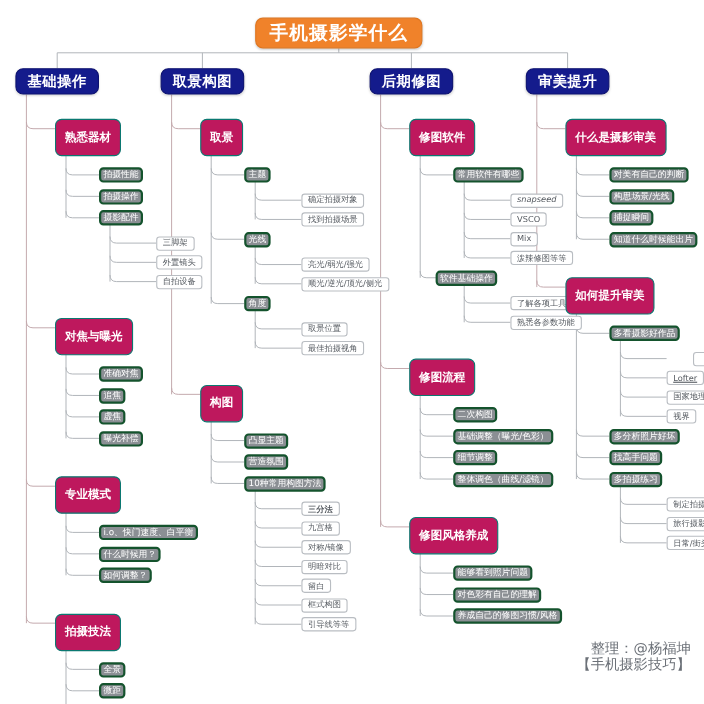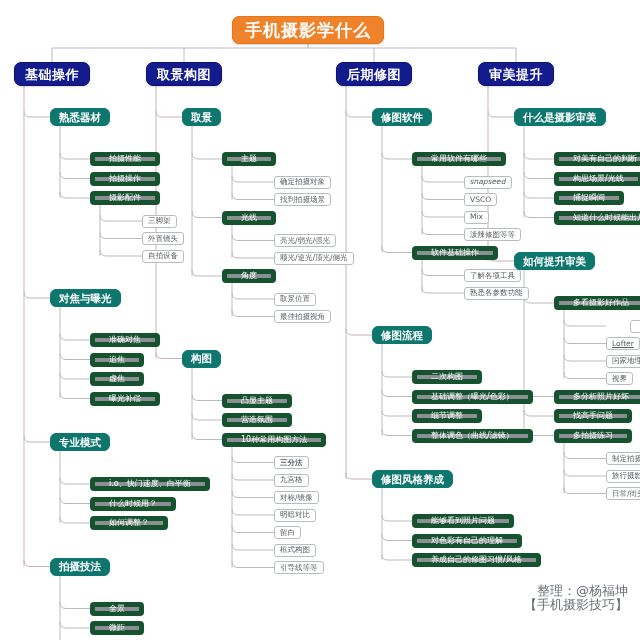--- a/index.html
+++ b/index.html
@@ -58,38 +58,38 @@
     border-radius: 7px;
     font-size: 13px;
     font-weight: bold;
     letter-spacing: .5px;
     height: 24px;
     padding: 0 10px;
     box-shadow: 0 1px 2px rgba(0,0,0,.15);
   }
   
   .lvl2 {
-    background: #0f766e;
+    background: #be185d;
     color: #ffffff;
     border: 1px solid #0b7871;
     border-radius: 6px;
     font-size: 10.5px;
     font-weight: bold;
     height: 18px;
-    padding: 0 8px;
+    padding: 16px 8px;
   }
   
   .lvl3 {
     background: #8b8f94;
     color: #ffffff;
-    border: 5px solid #14532d;
+    border: 2px solid #14532d;
     border-radius: 4px;
     font-size: 8px;
     height: 14px;
-    padding: 0 14px;
+    padding: 0 2px;
   }
   
   .lvl4 {
     background: #ffffff;
     color: #555a60;
     border: 1px solid #b9bdc2;
     border-radius: 3px;
     font-size: 7.5px;
     height: 13px;
     padding: 0 5px;
@@ -264,21 +264,21 @@
       <div class="node lvl4" style="left: 274px; top: 508.5px;">明暗对比</div>
       <div class="node lvl4" style="left: 274px; top: 526px;">留白</div>
       <div class="node lvl4" style="left: 274px; top: 543.5px;">框式构图</div>
       <div class="node lvl4" style="left: 274px; top: 561px;">引导线等等</div>
       <div class="node lvl2" style="left: 372px; top: 108px;">修图软件</div>
       <div class="node lvl3" style="left: 412px; top: 152px;">常用软件有哪些</div>
       <div class="node lvl4" style="left: 464px; top: 175.5px; font-style: italic;">snapseed</div>
       <div class="node lvl4" style="left: 464px; top: 193px;">VSCO</div>
       <div class="node lvl4" style="left: 464px; top: 210.5px;">Mix</div>
       <div class="node lvl4" style="left: 464px; top: 228px;">泼辣修图等等</div>
-      <div class="node lvl3" style="left: 412px; top: 245.5px;">软件基础操作</div>
+      <div class="node lvl3" style="left: 396px; top: 245.5px;">软件基础操作</div>
       <div class="node lvl4" style="left: 464px; top: 269px;">了解各项工具</div>
       <div class="node lvl4" style="left: 464px; top: 286.5px; text-align: right;">熟悉各参数功能</div>
       <div class="node lvl2" style="left: 372px; top: 326px;">修图流程</div>
       <div class="node lvl3" style="left: 412px; top: 370px;">二次构图</div>
       <div class="node lvl3" style="left: 412px; top: 389.5px;">基础调整（曝光/色彩）</div>
       <div class="node lvl3" style="left: 412px; top: 409px;">细节调整</div>
       <div class="node lvl3" style="left: 412px; top: 428.5px;">整体调色（曲线/滤镜）</div>
       <div class="node lvl2" style="left: 372px; top: 470px;">修图风格养成</div>
       <div class="node lvl3" style="left: 412px; top: 514px;">能够看到照片问题</div>
       <div class="node lvl3" style="left: 412px; top: 533.5px;">对色彩有自己的理解</div>

